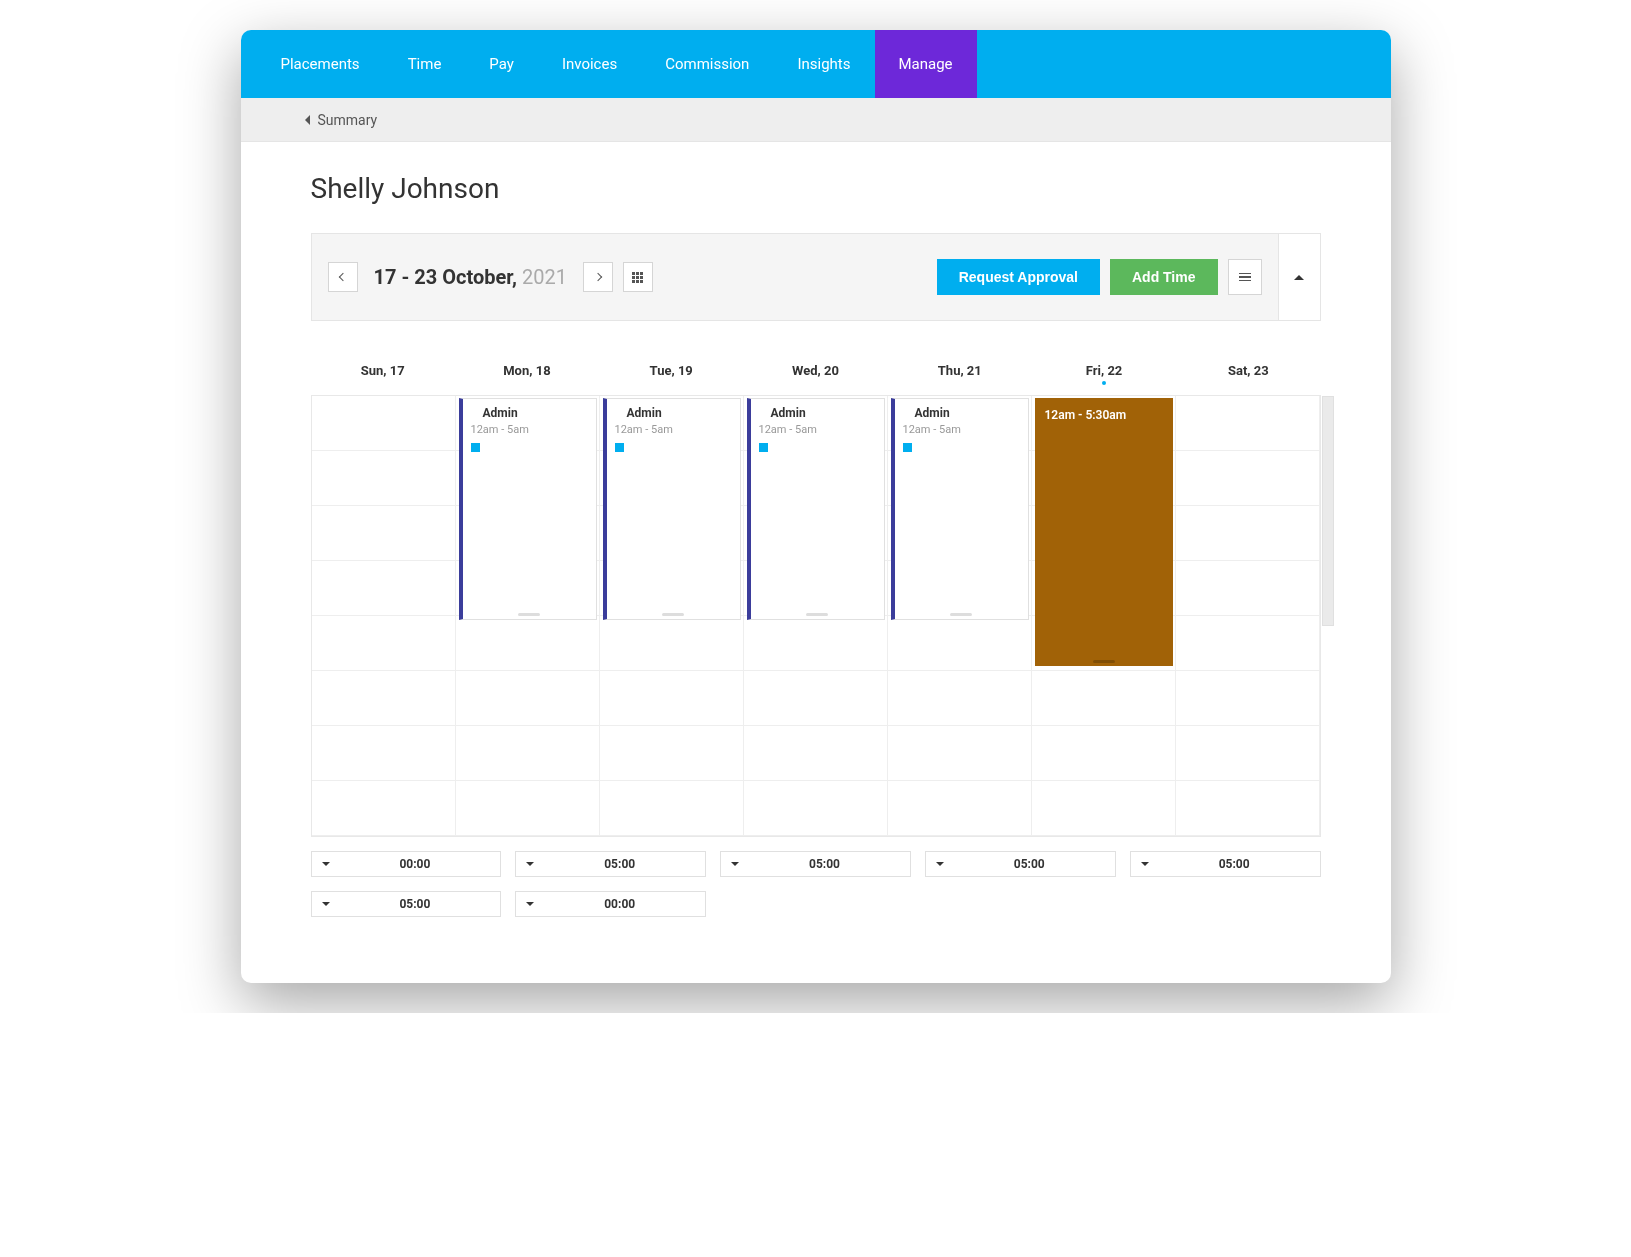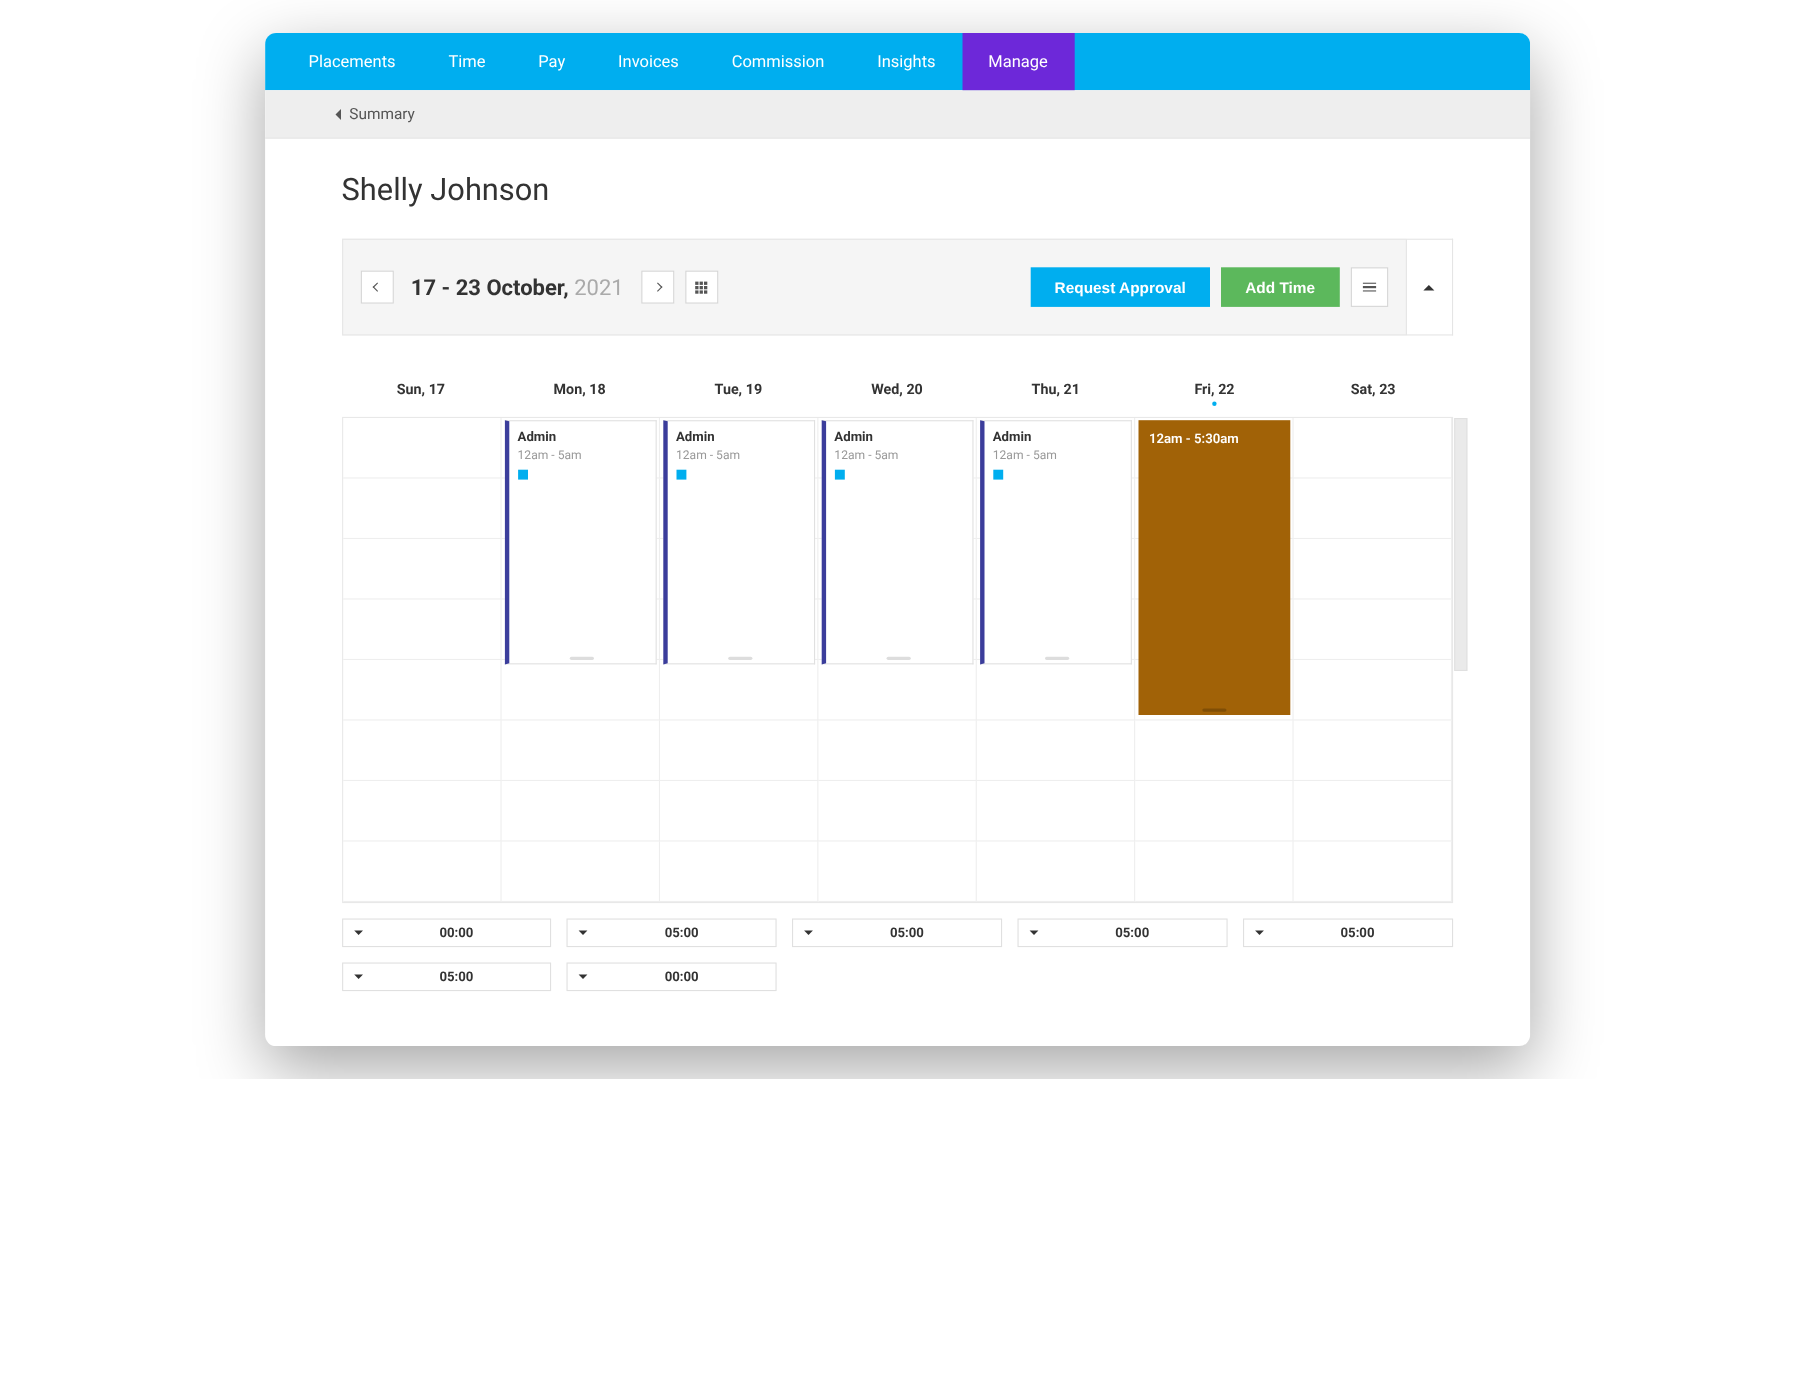--- a/index.html
+++ b/index.html
@@ -13,21 +13,21 @@
     margin: 0 auto;
     background: #fff;
     border-radius: 10px;
     box-shadow: 0 20px 60px rgba(0,0,0,0.35);
     overflow: hidden;
   }
   
   .topnav {
     background: #00aeef;
     display: flex;
-    height: 52px;
+    height: 68px;
   }
   .topnav .nav-item {
     color: #fff;
     font-size: 15px;
     padding: 0 24px;
     display: flex;
     align-items: center;
     cursor: pointer;
   }
   .topnav .nav-item.active {
@@ -54,21 +54,21 @@
   }
   .breadcrumb .caret-left {
     display: inline-block;
     width: 0; height: 0;
     border-top: 5px solid transparent;
     border-bottom: 5px solid transparent;
     border-right: 5px solid #555;
   }
   
   .content {
-    padding: 30px 70px 50px 70px;
+    padding: 30px 70px 66px 70px;
   }
   .page-title {
     font-size: 28px;
     font-weight: 400;
     color: #333;
     margin-bottom: 28px;
   }
   
   .toolbar-row {
     display: flex;
@@ -217,20 +217,21 @@
     height: 222px;
     padding: 7px 8px;
     position: relative;
     margin-top: 2px;
     cursor: pointer;
   }
   .event-card .ev-title {
     font-size: 12px;
     font-weight: 700;
     color: #333;
+    margin-left: 12px;
   }
   .event-card .ev-time {
     font-size: 11px;
     color: #999;
     margin-top: 3px;
   }
   .event-card .ev-tag {
     width: 9px; height: 9px;
     background: #00aeef;
     margin-top: 7px;

